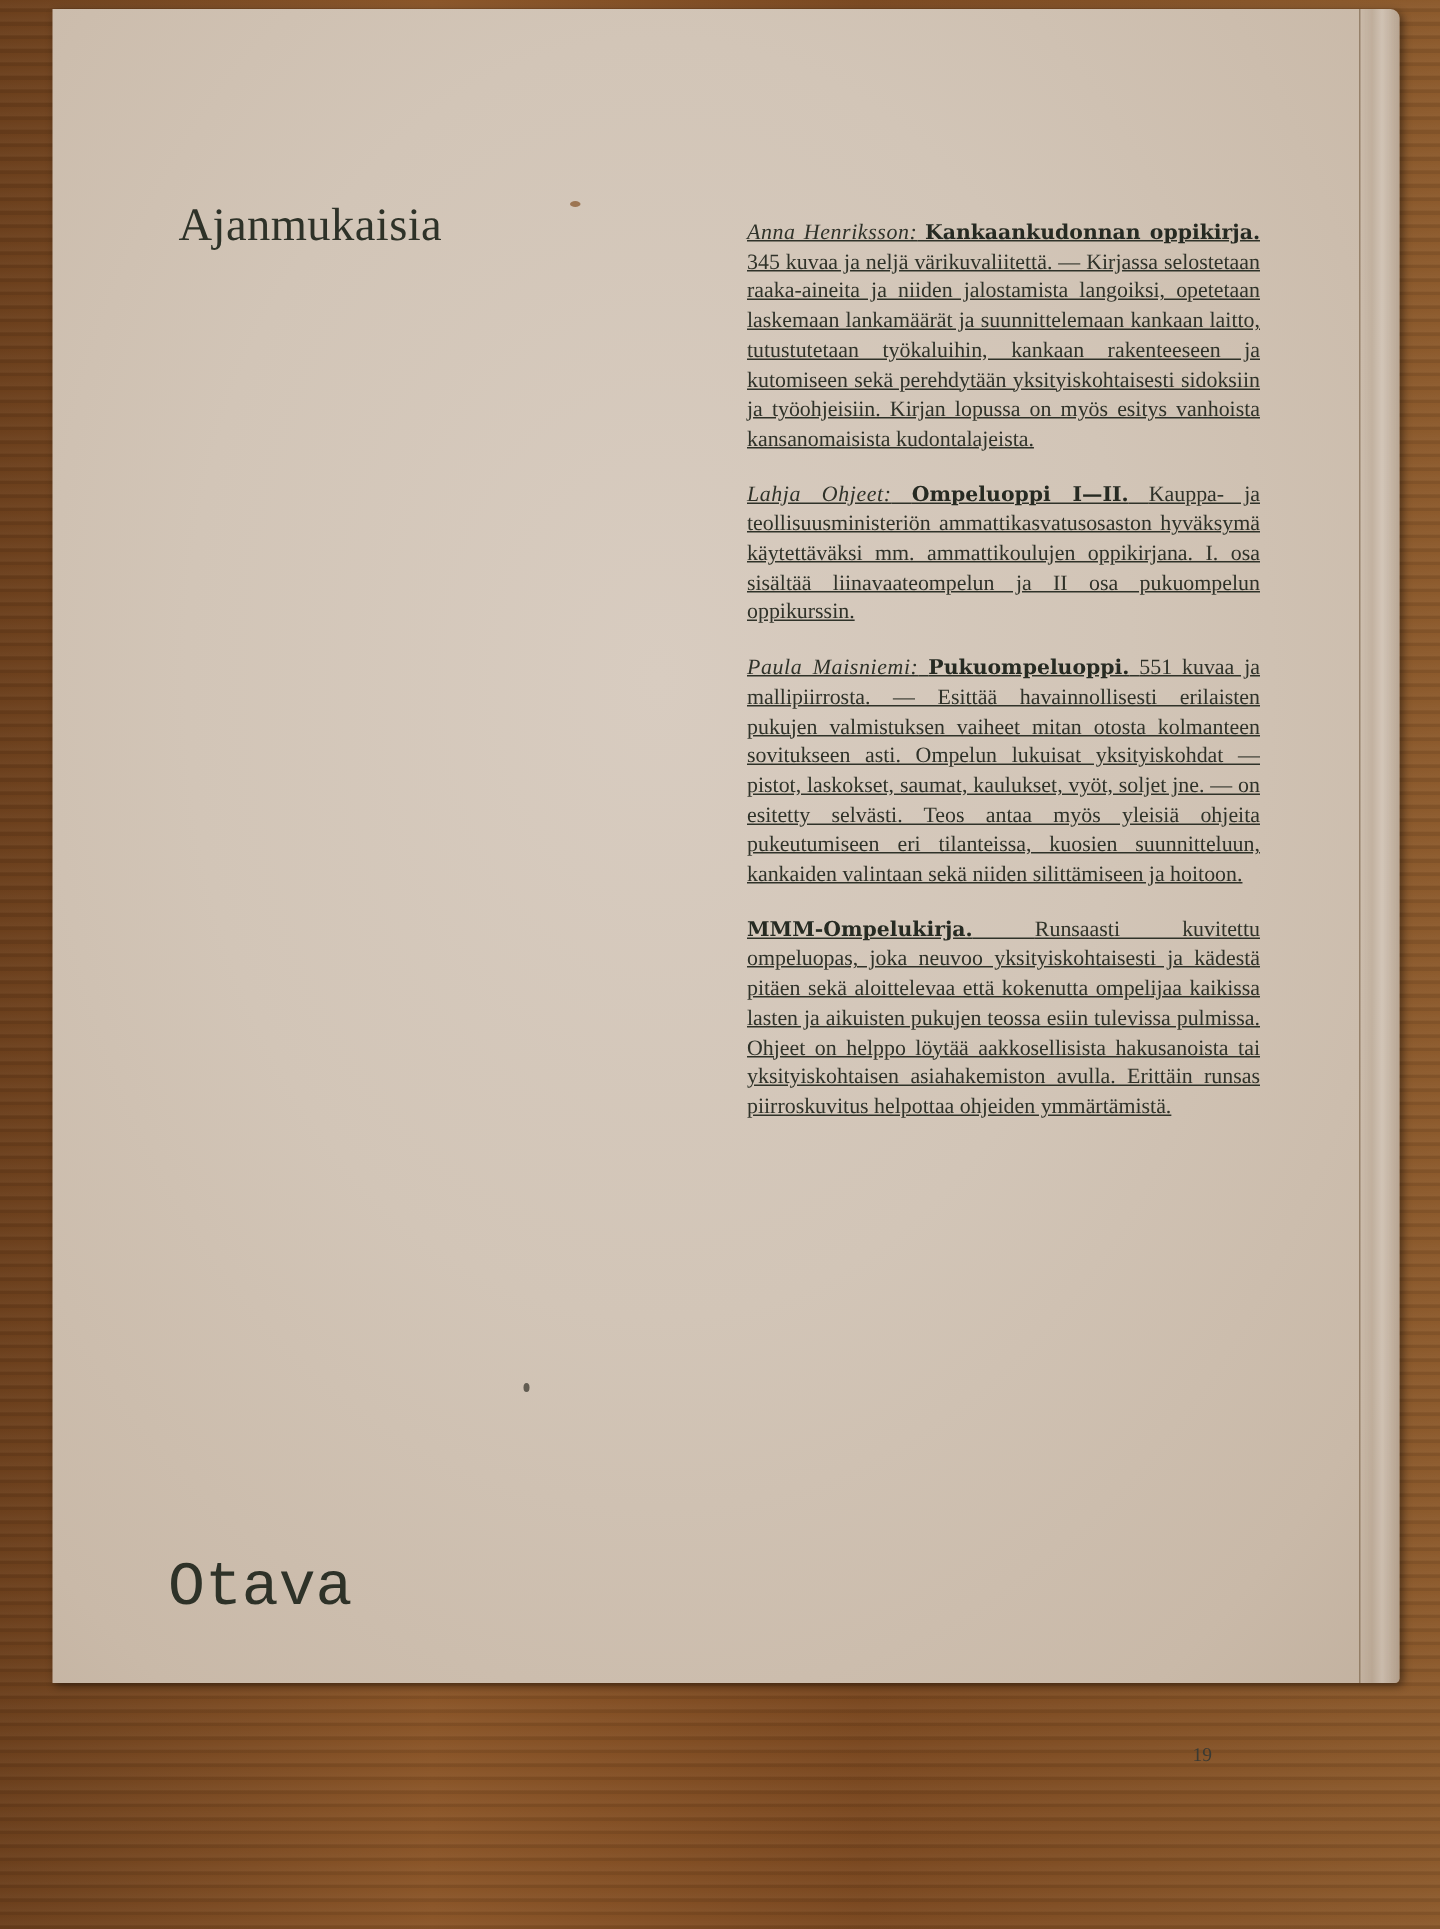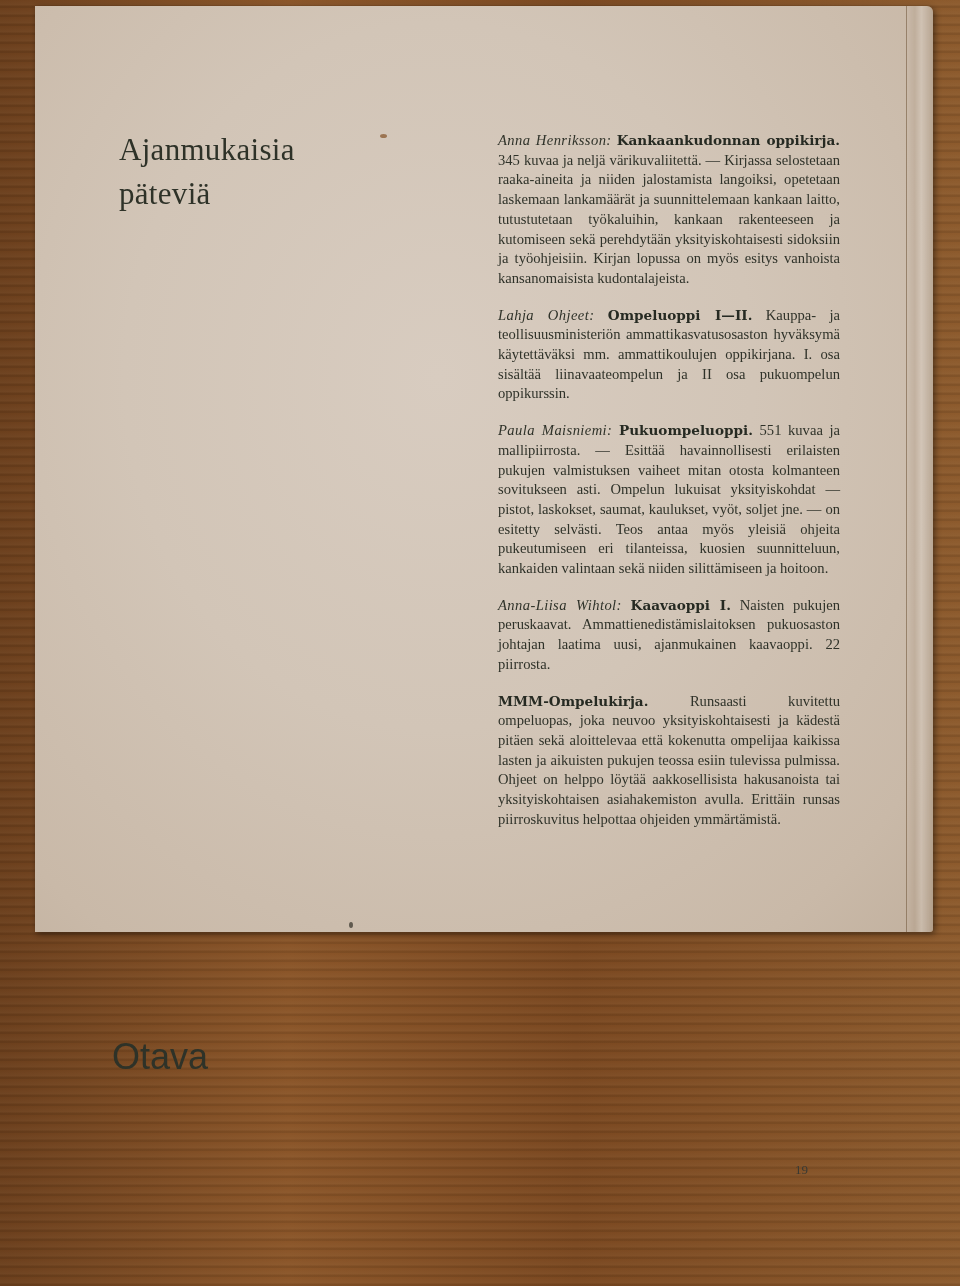--- a/index.html
+++ b/index.html
@@ -6,21 +6,21 @@
   body {
     width:960px; height:1286px; overflow:hidden; position:relative;
     background: linear-gradient(90deg, #6b3f1c 0%, #8a5528 30%, #7a4820 60%, #8c5a2c 100%);
     font-family: "DejaVu Serif", serif;
   }
   .wood-grain {
     position:absolute; inset:0;
     background: repeating-linear-gradient(0deg, rgba(0,0,0,0.08) 0px, rgba(0,0,0,0.08) 2px, rgba(255,255,255,0.03) 3px, rgba(0,0,0,0) 9px);
   }
   .page {
-    position:absolute; left:35px; top:6px; width:898px; height:926px;
+    position:absolute; left:35px; top:6px; width:898px; height:1116px;
     background: radial-gradient(ellipse at 45% 40%, #d8ccc0 0%, #d2c5b7 45%, #c9b9a8 85%, #c2b19f 100%);
     border-radius: 0 6px 3px 0;
     box-shadow: 2px 2px 6px rgba(0,0,0,0.45);
   }
   .page-edge {
     position:absolute; right:0; top:0; bottom:0; width:26px;
     background: linear-gradient(90deg, rgba(0,0,0,0) 0%, rgba(120,90,60,0.12) 30%, rgba(255,255,255,0.12) 55%, rgba(110,80,50,0.2) 100%);
     border-left:1px solid rgba(120,95,70,0.35);
     border-radius: 0 6px 3px 0;
   }
@@ -29,30 +29,30 @@
     background: rgba(130,105,80,0.35);
   }
   .left-title {
     position:absolute; left:84px; top:122px; margin:0;
     font-family:"Liberation Serif", serif; font-weight:normal;
     font-size:31px; line-height:44px; color:#2e3228; letter-spacing:0.3px;
   }
   .left-title span { display:block; }
   .publisher {
     position:absolute; left:77px; top:1030px;
-    font-family:Liberation Sans, sans-serif; font-size:36px; color:#2e3228;
+    font-family:Liberation Mono, monospace; font-size:41px; color:#2e3228;
   }
   .page-number {
     position:absolute; left:760px; top:1156px;
     font-family:"Liberation Serif", serif; font-size:13px; color:#3a3a33;
   }
   .col {
-    position:absolute; left:463px; top:125px; width:342px;
+    position:absolute; left:463px; top:140px; width:342px;
     font-family:"Liberation Serif", serif; font-size:14.6px; line-height:19.7px;
-    color:#2f3229; text-align:justify; hyphens:manual;
+    color:#2f3229; text-align:justify; hyphens:manual;text-decoration:underline;
   }
   .entry { margin:0 0 17px 0; }
   .entry .author { font-style:italic; letter-spacing:0.4px; }
   .entry .book { font-family:"DejaVu Serif", serif; font-weight:bold; font-size:13.6px; color:#262a22; }
   .spot {
     position:absolute; background:#8a5a30; border-radius:50%; opacity:0.75;
   }
 </style>
 </head>
 <body>
@@ -61,45 +61,39 @@
 
 <div class="page">
   <div class="page-edge"></div>
   <div class="fold-line"></div>
 
   <div class="spot" style="left:345px;top:128px;width:7px;height:4px;"></div>
   <div class="spot" style="left:314px;top:916px;width:4px;height:6px;background:#3c3a30;"></div>
 
   <h1 class="left-title">
     <span>Ajanmukaisia</span>
-    <span>päteviä</span>
   </h1>
 
   <div class="col">
     <p class="entry">
       <span class="author">Anna Henriksson:</span>
       <span class="book">Kankaankudonnan oppikirja.</span>
       <span>345 kuvaa ja neljä värikuvaliitettä. — Kirjassa selostetaan raaka-aineita ja niiden jalostamista langoiksi, opetetaan laskemaan lankamäärät ja suunnittelemaan kankaan laitto, tutustutetaan työkaluihin, kankaan rakenteeseen ja kutomiseen sekä perehdytään yksityiskohtaisesti sidoksiin ja työohjeisiin. Kirjan lopussa on myös esitys vanhoista kansanomaisista kudontalajeista.</span>
     </p>
     <p class="entry">
       <span class="author">Lahja Ohjeet:</span>
       <span class="book">Ompeluoppi I—II.</span>
       <span>Kauppa- ja teollisuusministeriön ammattikasvatusosaston hyväksymä käytettäväksi mm. ammattikoulujen oppikirjana. I. osa sisältää liinavaateompelun ja II osa pukuompelun oppikurssin.</span>
     </p>
     <p class="entry">
       <span class="author">Paula Maisniemi:</span>
       <span class="book">Pukuompeluoppi.</span>
       <span>551 kuvaa ja mallipiirrosta. — Esittää havainnollisesti erilaisten pukujen valmistuksen vaiheet mitan otosta kolmanteen sovitukseen asti. Ompelun lukuisat yksityiskohdat — pistot, laskokset, saumat, kaulukset, vyöt, soljet jne. — on esitetty selvästi. Teos antaa myös yleisiä ohjeita pukeutumiseen eri tilanteissa, kuosien suunnitteluun, kankaiden valintaan sekä niiden silittämiseen ja hoitoon.</span>
     </p>
     <p class="entry">
-      <span class="author">Anna-Liisa Wihtol:</span>
-      <span class="book">Kaavaoppi I.</span>
-      <span>Naisten pukujen peruskaavat. Ammattienedistämislaitoksen pukuosaston johtajan laatima uusi, ajanmukainen kaavaoppi. 22 piirrosta.</span>
-    </p>
-    <p class="entry">
       <span class="book">MMM-Ompelukirja.</span>
       <span>Runsaasti kuvitettu ompeluopas, joka neuvoo yksityiskohtaisesti ja kädestä pitäen sekä aloittelevaa että kokenutta ompelijaa kaikissa lasten ja aikuisten pukujen teossa esiin tulevissa pulmissa. Ohjeet on helppo löytää aakkosellisista hakusanoista tai yksityiskohtaisen asiahakemiston avulla. Erittäin runsas piirroskuvitus helpottaa ohjeiden ymmärtämistä.</span>
     </p>
   </div>
 
   <div class="publisher">Otava</div>
   <div class="page-number">19</div>
 </div>
 
 </body></html>

